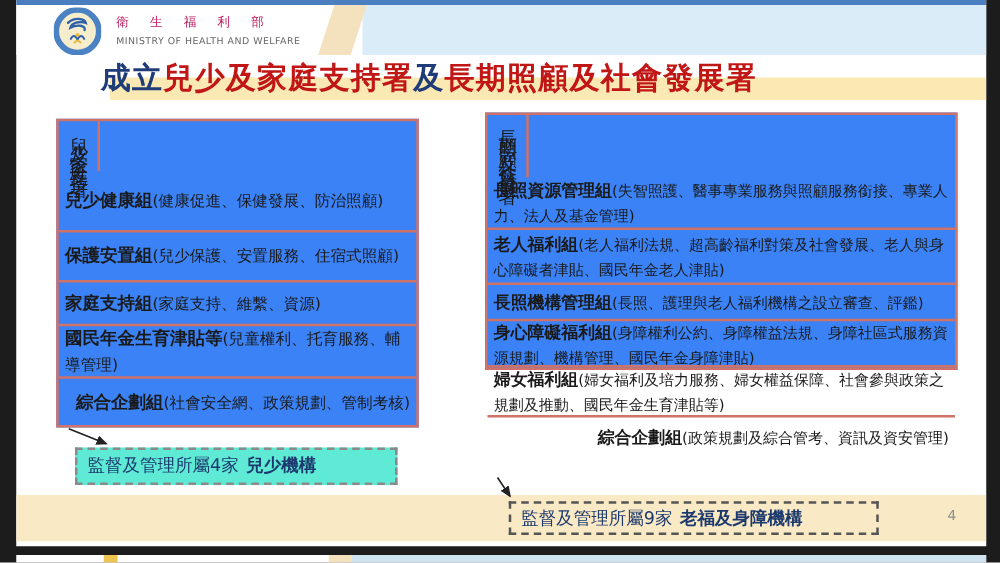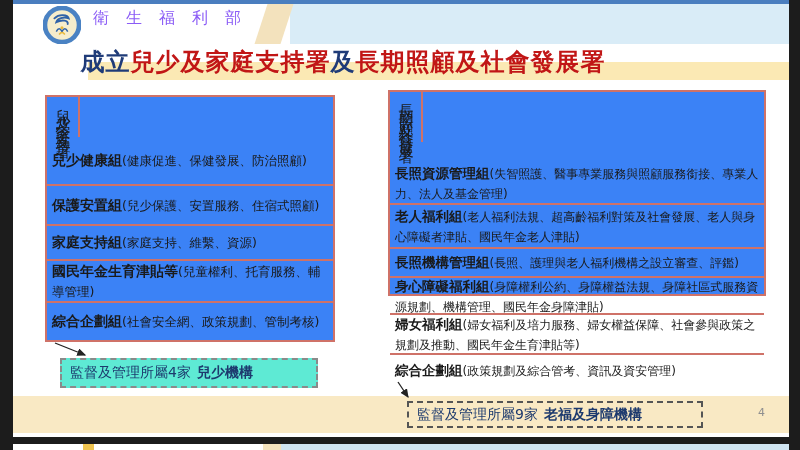--- a/index.html
+++ b/index.html
@@ -13,50 +13,50 @@
     background:#ffffff;overflow:hidden;
   }
   
   .top-line{position:absolute;left:0;top:0;width:776px;height:4px;background:#4a7ebf;}
   
   .header{position:absolute;left:0;top:4px;width:776px;height:40px;background:#ffffff;}
   .header-blue{position:absolute;left:277px;top:0;width:499px;height:40px;background:var(--header-blue,#d9ecf7);}
   .header-stripe{position:absolute;left:248px;top:0;width:26px;height:40px;background:#f3e2bd;transform:skewX(-18deg);}
   .logo{position:absolute;left:30px;top:2px;width:38px;height:38px;}
   .ministry{position:absolute;left:80px;top:6px;}
-  .ministry-zh{font-size:16px;color:#8b5cf6;letter-spacing:17px;white-space:nowrap;line-height:18px;font-family:Liberation Mono, monospace;}
+  .ministry-zh{font-size:10px;color:#be185d;letter-spacing:17px;white-space:nowrap;line-height:18px;}
   .ministry-en{font-size:7.5px;color:#666;letter-spacing:0.4px;white-space:nowrap;line-height:10px;}
   
   .title-band{position:absolute;left:75px;top:62px;width:701px;height:18px;background:var(--band-yellow,#fbe9b4);}
   .title{
     position:absolute;left:0;top:46px;width:660px;text-align:center;
     font-size:24px;font-weight:bold;letter-spacing:1px;white-space:nowrap;
   }
   .t-navy{color:var(--title-navy,#1f3b78);}
   .t-red{color:var(--title-red,#c11616);}
   
   .org-box{
     position:absolute;display:flex;box-sizing:border-box;
     border:2px solid var(--box-border,#cf7268);background:#3b82f6;flex-direction:column;
   }
   .org-box.left{left:32px;top:95px;width:290px;height:247px;}
-  .org-box.right{left:375px;top:90px;width:378px;height:206px;gap:21px;}
+  .org-box.right{left:375px;top:90px;width:378px;height:206px;}
   .v-label{
     width:31px;flex:none;display:flex;align-items:center;justify-content:center;
     border-right:2px solid var(--box-border,#cf7268);
     writing-mode:vertical-rl;text-orientation:upright;
     font-size:15px;letter-spacing:5px;color:#1a1a1a;
   }
   .rows{flex:1;display:flex;flex-direction:column;min-width:0;}
   .row{
     display:flex;align-items:center;box-sizing:border-box;
     border-bottom:2px solid var(--box-border,#cf7268);
     padding:1px 5px;overflow:hidden;
   }
-  .row:last-child{border-bottom:none;}
+  .row:last-child{border-bottom:none;justify-content:flex-end;}
   .rowtext{line-height:1.28;color:#1a1a1a;}
   .dept{font-weight:bold;font-size:14px;}
   .detail{font-size:12.5px;}
   .org-box.right .dept{font-size:13.5px;}
   .org-box.right .detail{font-size:12px;}
   .org-box.right .rowtext{line-height:1.25;}
   
   .cream-band{position:absolute;left:0;top:396px;width:776px;height:37px;background:var(--bottom-cream,#f9e9c4);}
   
   .note{
@@ -89,20 +89,21 @@
     <div class="header-stripe"></div>
     <svg class="logo" viewBox="0 0 40 40">
       <circle cx="20" cy="20" r="18" fill="#f6edcc" stroke="#4a82c3" stroke-width="5"></circle>
       <path d="M12 13 C17 8, 26 9, 27 13 C 22 11, 15 13, 14 17 C 20 14, 27 15, 26 19" fill="none" stroke="#2f62a8" stroke-width="2" stroke-linecap="round"></path>
       <path d="M14 27 q3 -6 6 0 M20 27 q3 -6 6 0" fill="none" stroke="#2f62a8" stroke-width="1.6"></path>
       <circle cx="20" cy="23" r="1.6" fill="#e8b93c"></circle>
       <path d="M17 30 q3 -4 6 0" fill="none" stroke="#e8b93c" stroke-width="1.6"></path>
     </svg>
     <div class="ministry">
       <div class="ministry-zh">衛生福利部</div>
+      <div class="ministry-en">MINISTRY OF HEALTH AND WELFARE</div>
     </div>
   </div>
 
   <div class="title-band"></div>
   <div class="title"><span class="t-navy">成立</span><span class="t-red">兒少及家庭支持署</span><span class="t-navy">及</span><span class="t-red">長期照顧及社會發展署</span></div>
 
   <div class="cream-band"></div>
 
   <div class="org-box left">
     <div class="v-label">兒少及家庭支持署</div>

